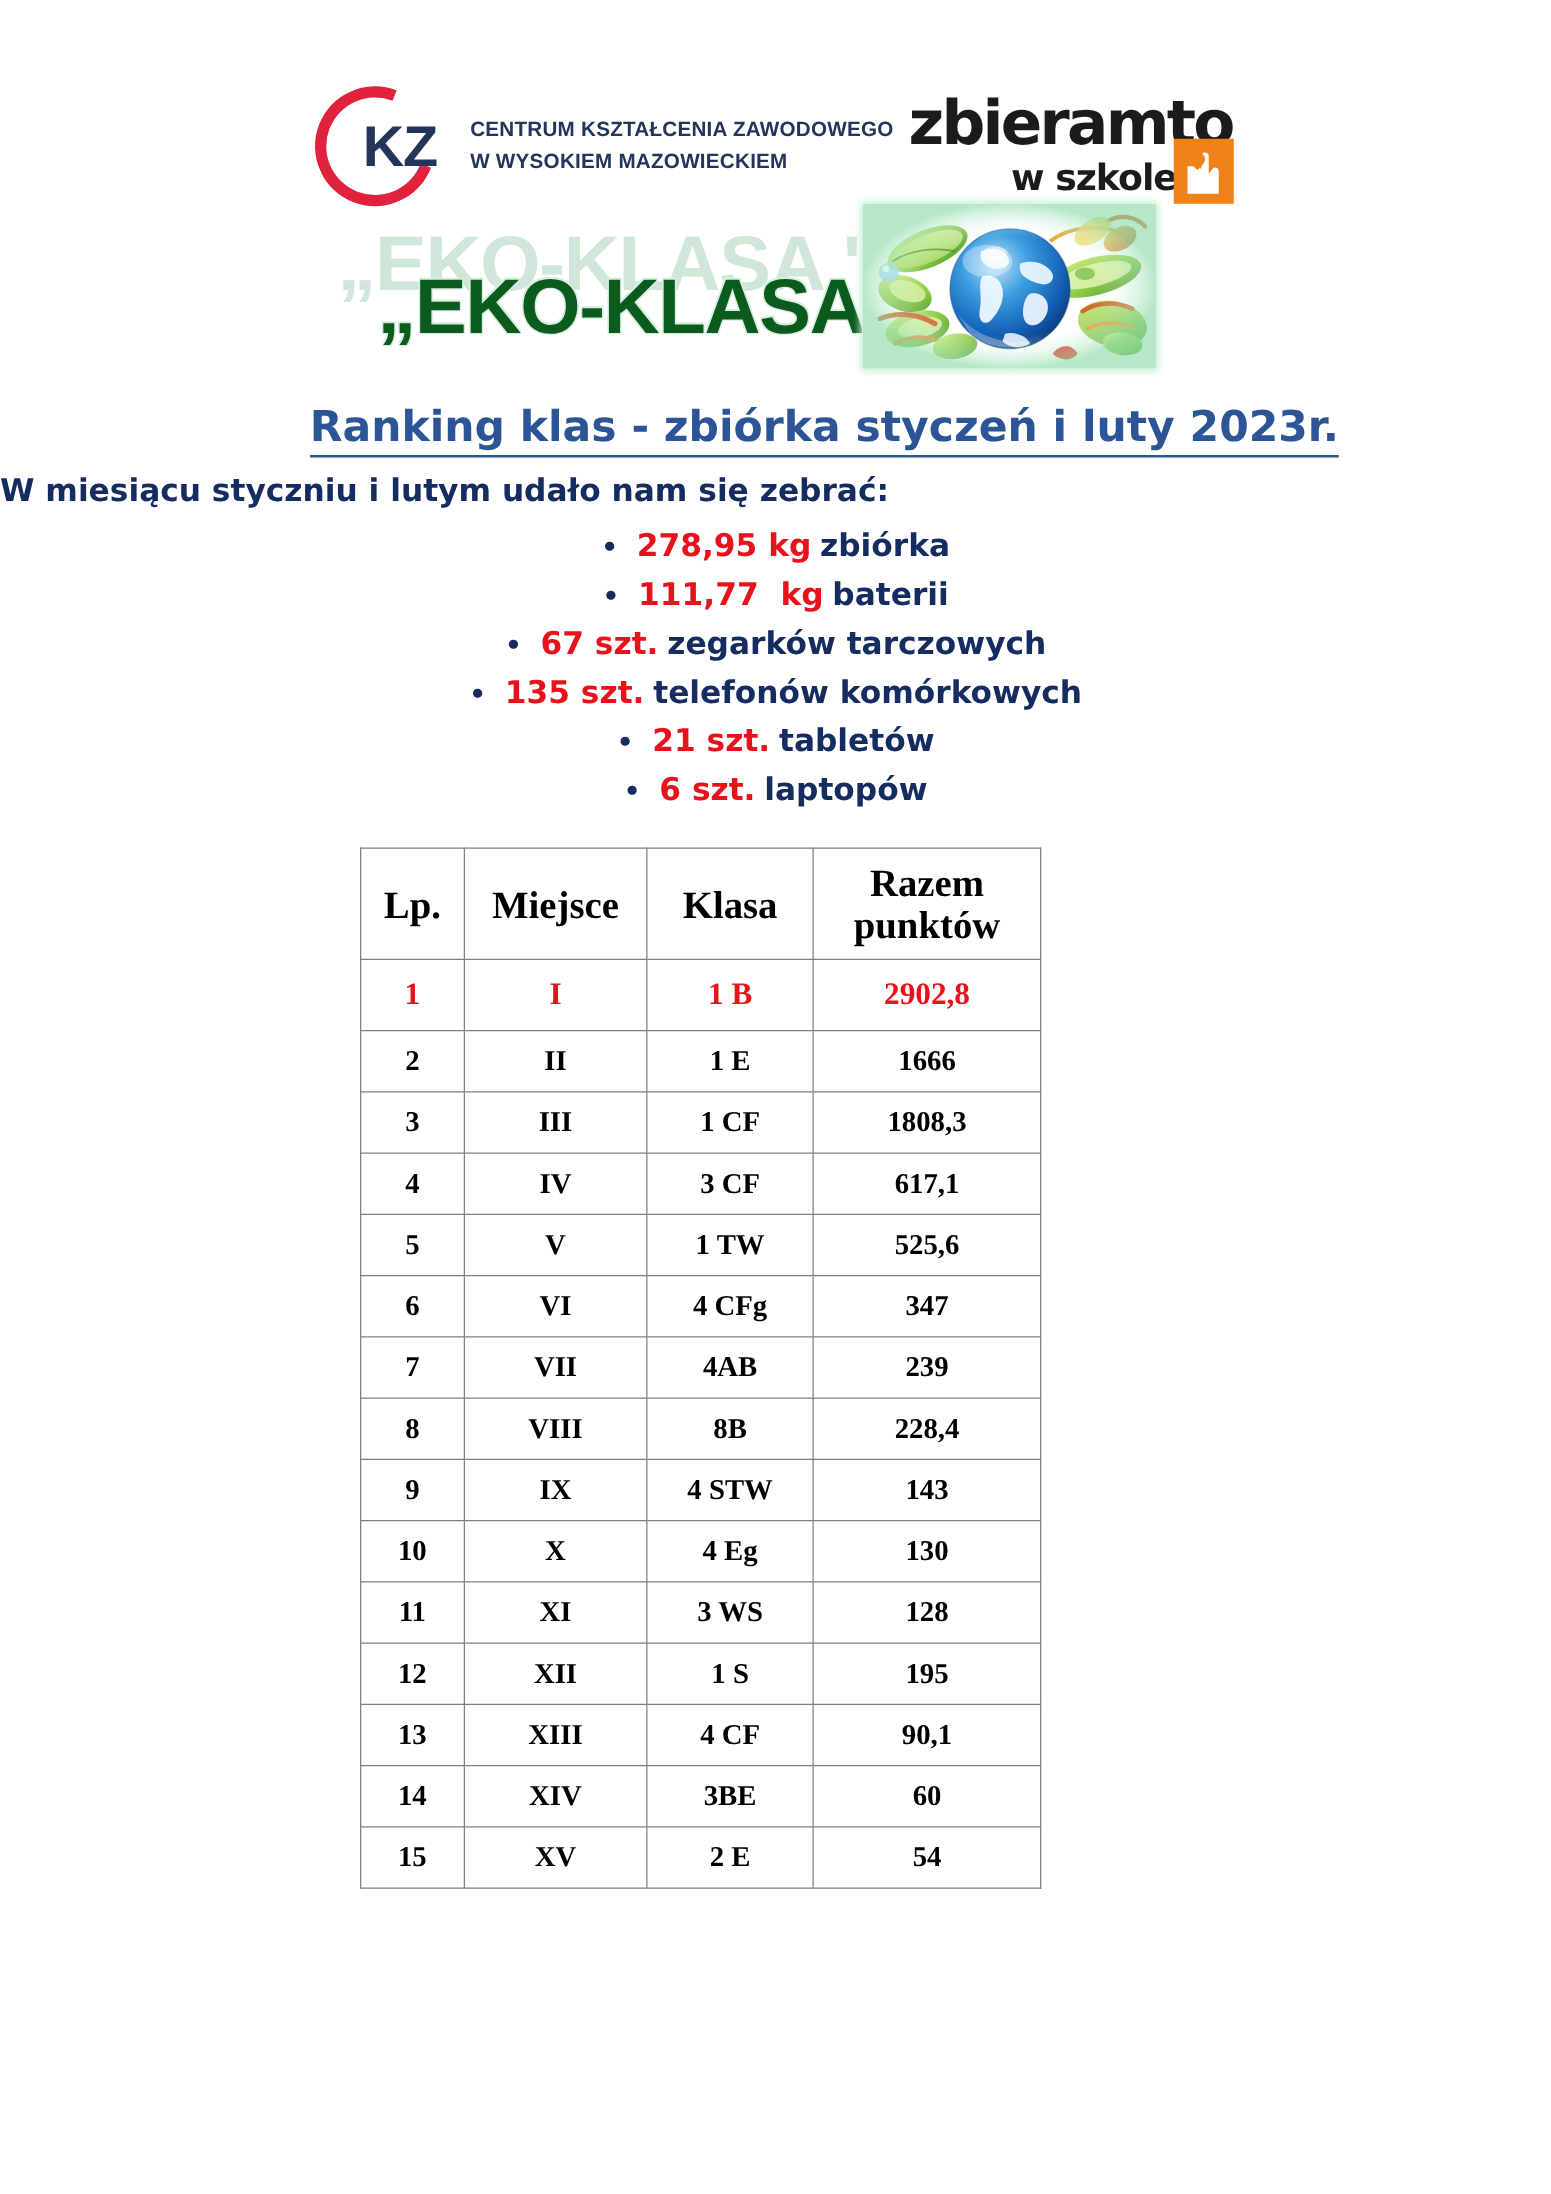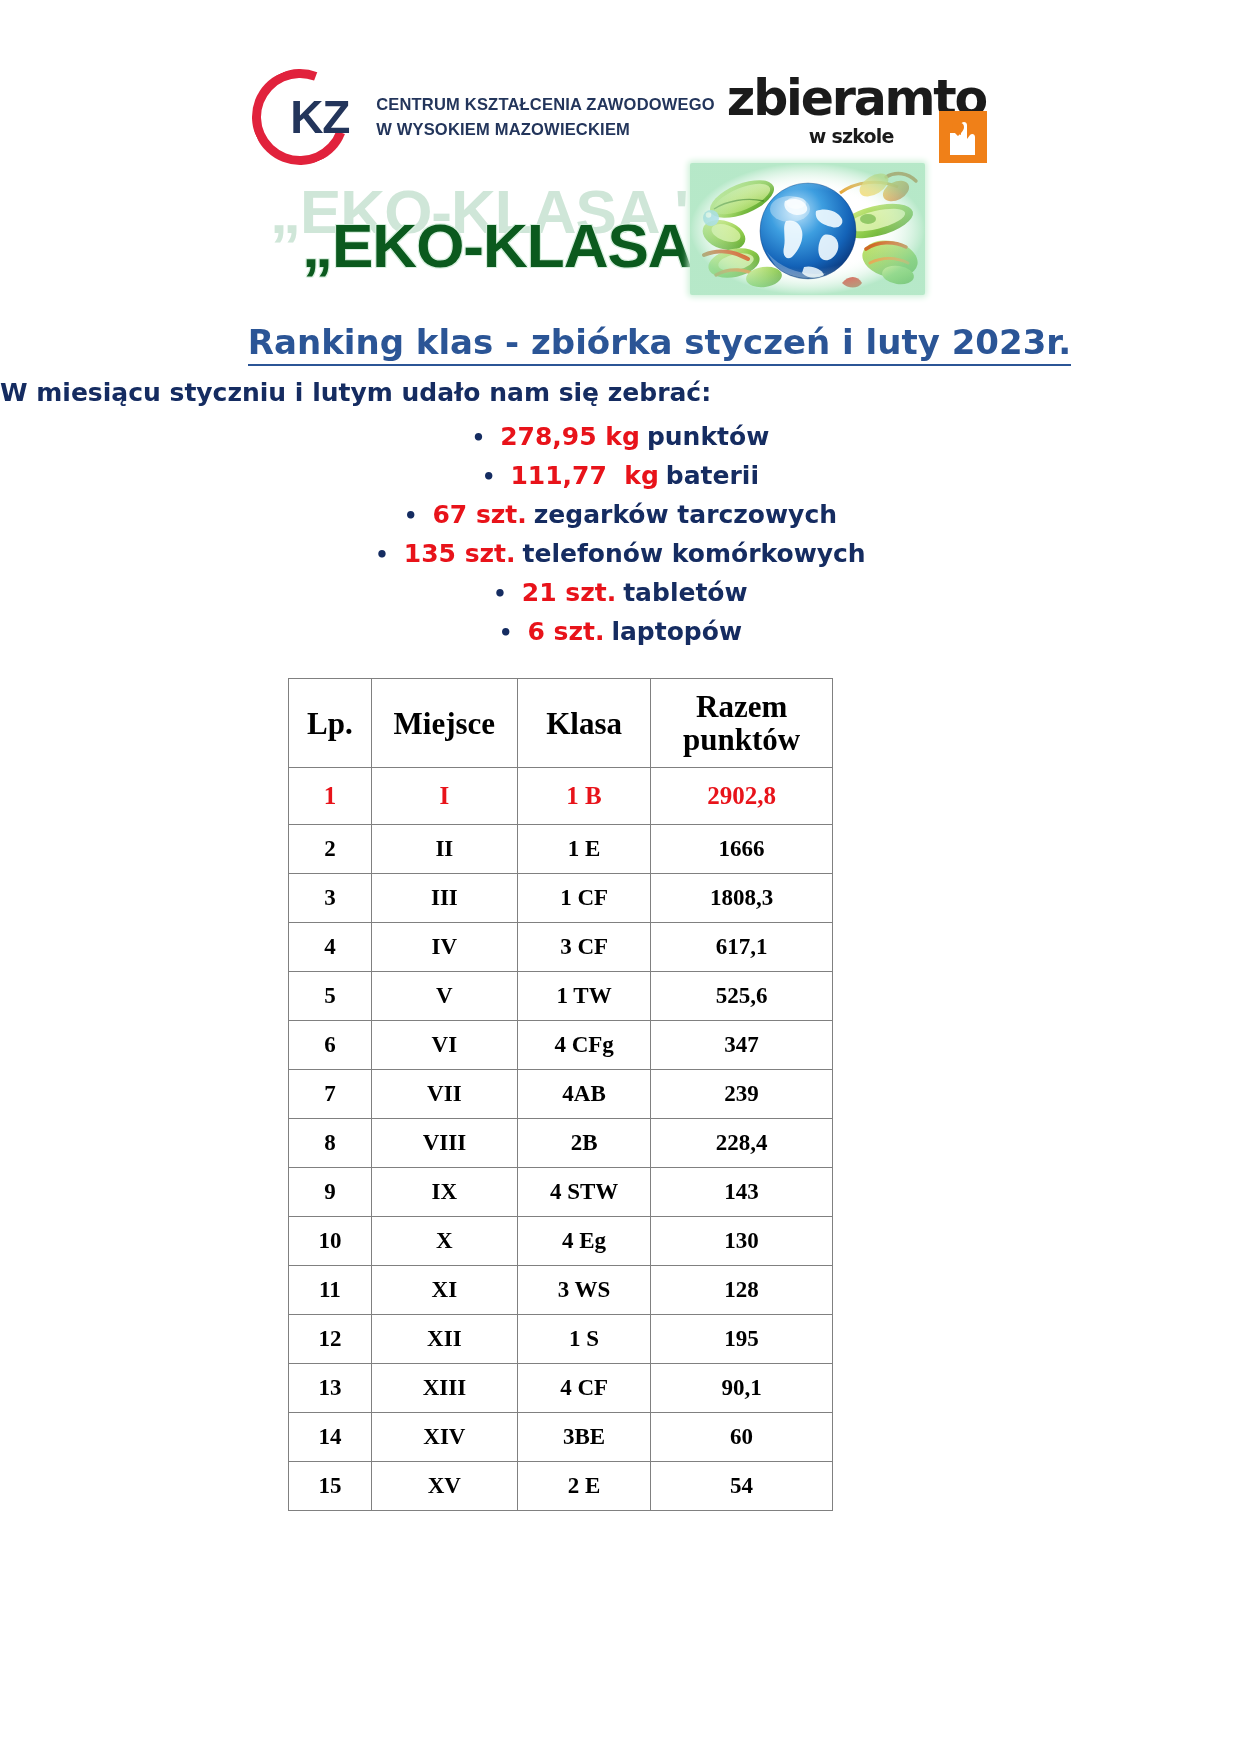--- a/index.html
+++ b/index.html
@@ -24,21 +24,21 @@
       line-height:46px;}
 
   .ckz-text{flex:0 0 auto;margin-left:6px;color:#23355b;font-weight:bold;
       font-size:16.5px;line-height:25px;letter-spacing:.2px;
       font-family:"Liberation Sans",sans-serif;}
 
   .zbieram-block{flex:0 0 auto;margin-left:12px;position:relative;width:262px;height:100px;}
   .zbieram-word{position:absolute;left:0;top:6px;font-size:49px;font-weight:bold;
       color:#1b1b1b;letter-spacing:-2.2px;font-family:"DejaVu Sans",sans-serif;
       line-height:52px;}
-  .wszkole-word{position:absolute;left:82px;top:58px;font-size:19px;font-weight:bold;
+  .wszkole-word{position:absolute;left:82px;top:58px;font-size:29px;font-weight:bold;
       color:#1b1b1b;letter-spacing:-.8px;font-family:"DejaVu Sans",sans-serif;}
   .orange-box{position:absolute;left:212px;top:44px;width:48px;height:52px;background:#f08018;}
   .orange-box svg{position:absolute;left:6px;top:4px;}
 
   
   .wordart-wrap{position:absolute;left:0;top:176px;width:1241px;height:120px;}
   .wordart-ghost{position:absolute;left:270px;top:0px;font-size:62px;font-weight:bold;
       color:#cfe6d8;font-family:"Liberation Sans",sans-serif;letter-spacing:-1px;
       white-space:nowrap;}
   .wordart-main{position:absolute;left:302px;top:34px;font-size:62px;font-weight:bold;
@@ -196,21 +196,21 @@
   <div class="title">
     <span>Ranking klas - zbiórka styczeń i luty 2023r.</span>
   </div>
 
   <div class="subtitle">W miesiącu styczniu i lutym udało nam się zebrać:</div>
 
   <div class="bullets" id="bullets">
       <div class="bullet">
         <span class="dot">•</span>
         <span class="qty">278,95 kg</span>
-        <span class="lbl">punktów</span>
+        <span class="lbl">zbiórka</span>
       </div>
       <div class="bullet">
         <span class="dot">•</span>
         <span class="qty">111,77  kg</span>
         <span class="lbl">baterii</span>
       </div>
       <div class="bullet">
         <span class="dot">•</span>
         <span class="qty">67 szt.</span>
         <span class="lbl">zegarków tarczowych</span>
@@ -281,21 +281,21 @@
           </tr>
           <tr>
             <td class="c-lp">7</td>
             <td class="c-miejsce">VII</td>
             <td class="c-klasa">4AB</td>
             <td class="c-razem">239</td>
           </tr>
           <tr>
             <td class="c-lp">8</td>
             <td class="c-miejsce">VIII</td>
-            <td class="c-klasa">2B</td>
+            <td class="c-klasa">8B</td>
             <td class="c-razem">228,4</td>
           </tr>
           <tr>
             <td class="c-lp">9</td>
             <td class="c-miejsce">IX</td>
             <td class="c-klasa">4 STW</td>
             <td class="c-razem">143</td>
           </tr>
           <tr>
             <td class="c-lp">10</td>

